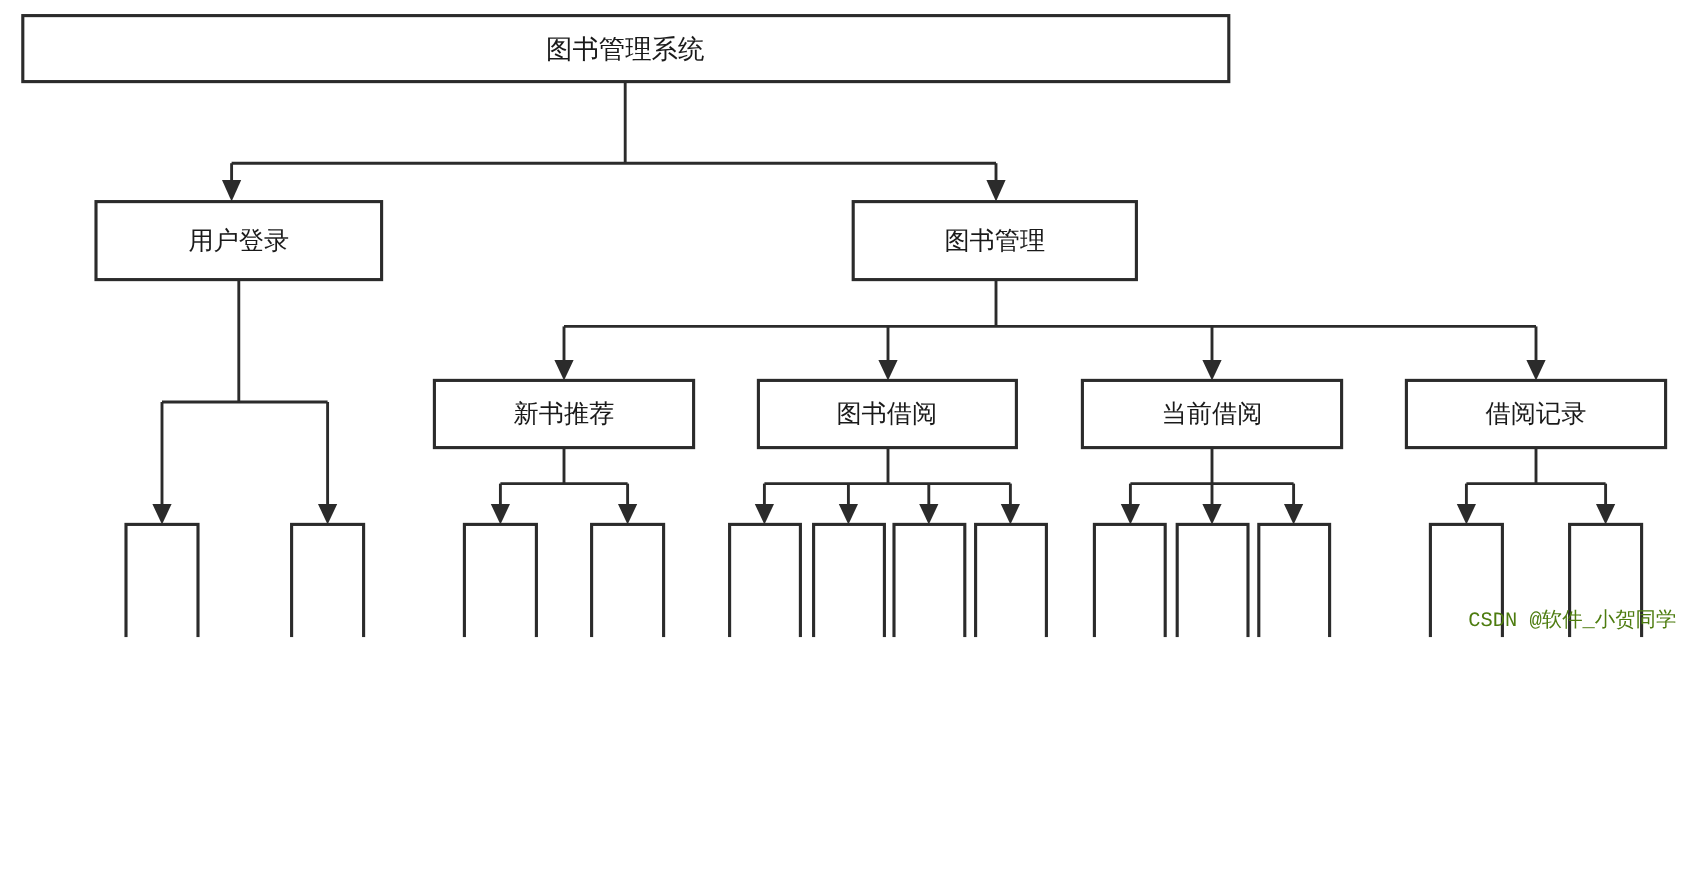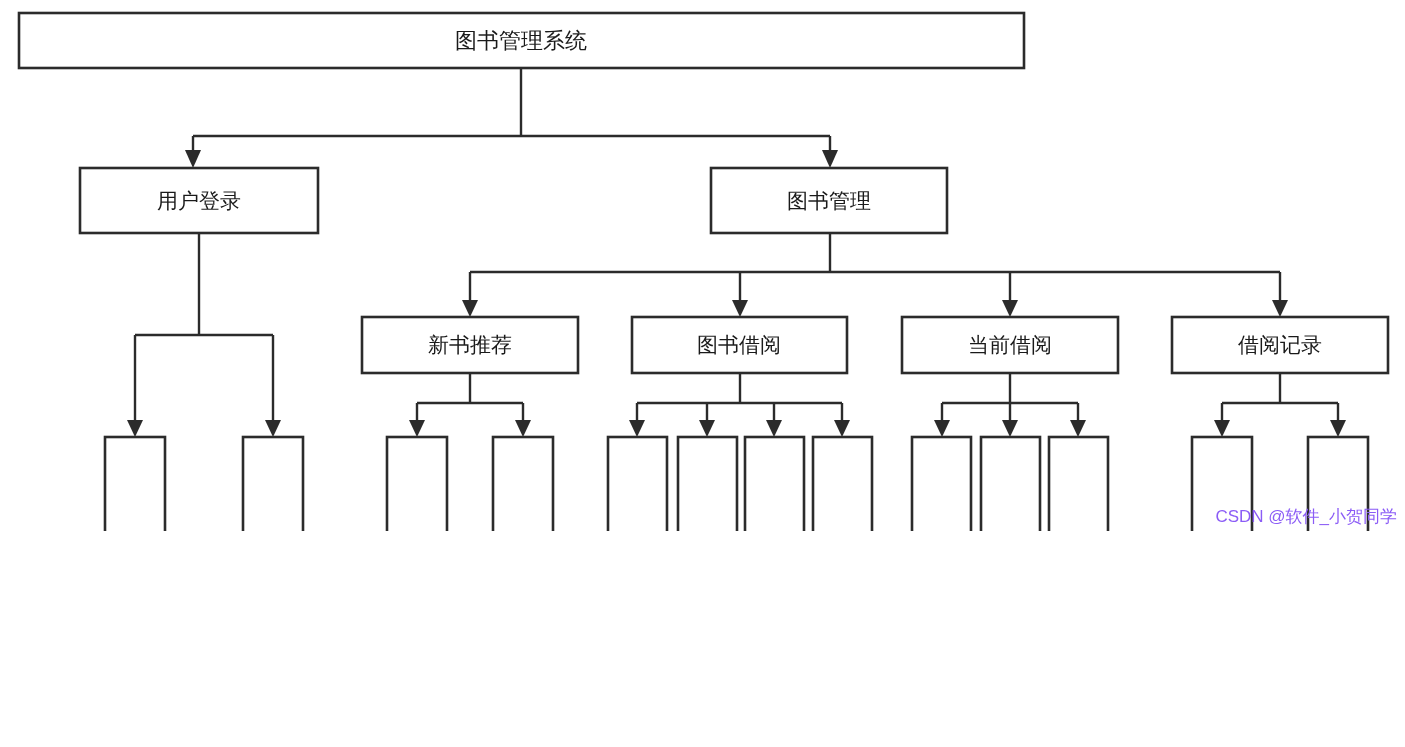--- a/index.html
+++ b/index.html
@@ -63,23 +63,23 @@
     color: #1a1a1a;
     letter-spacing: 2px;
     text-align: center;
     white-space: nowrap;
     pointer-events: none;
   }
   .watermark {
     position: absolute;
     right: 8px;
     bottom: 3px;
-    font-family: Liberation Sans, sans-serif;
+    font-family: Liberation Mono, monospace;
     font-size: 17px;
-    color: #8b5cf6;
+    color: #4d7c0f;
     white-space: nowrap;
     margin-left: 14px;
   }
 </style>
 </head>
 <body>
 
 <div id="diagram-root">
 
   <svg class="canvas" viewBox="0 0 1405 747" xmlns="http://www.w3.org/2000/svg">

